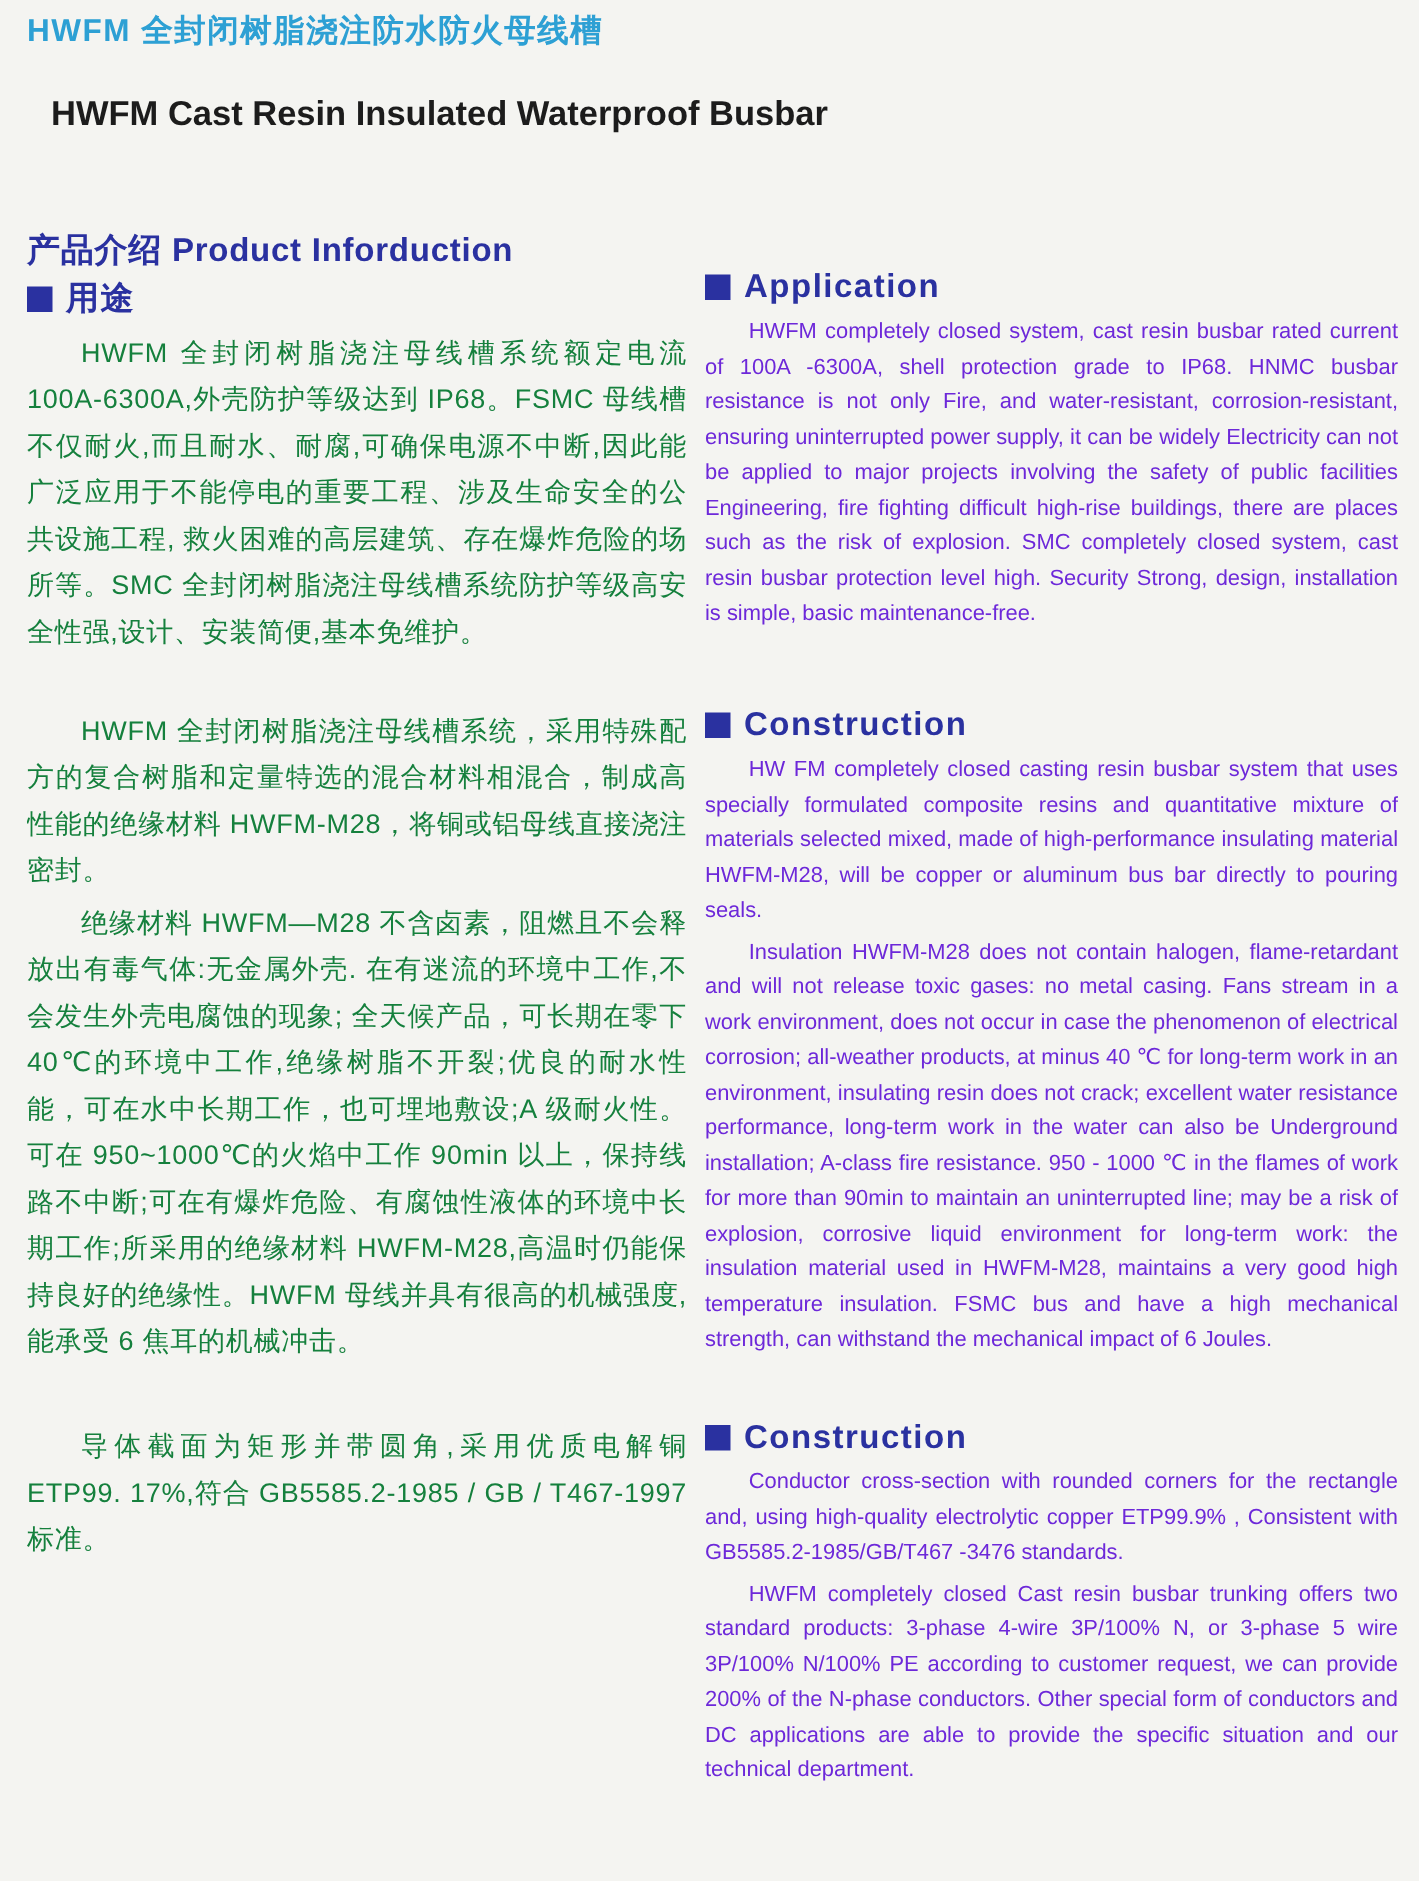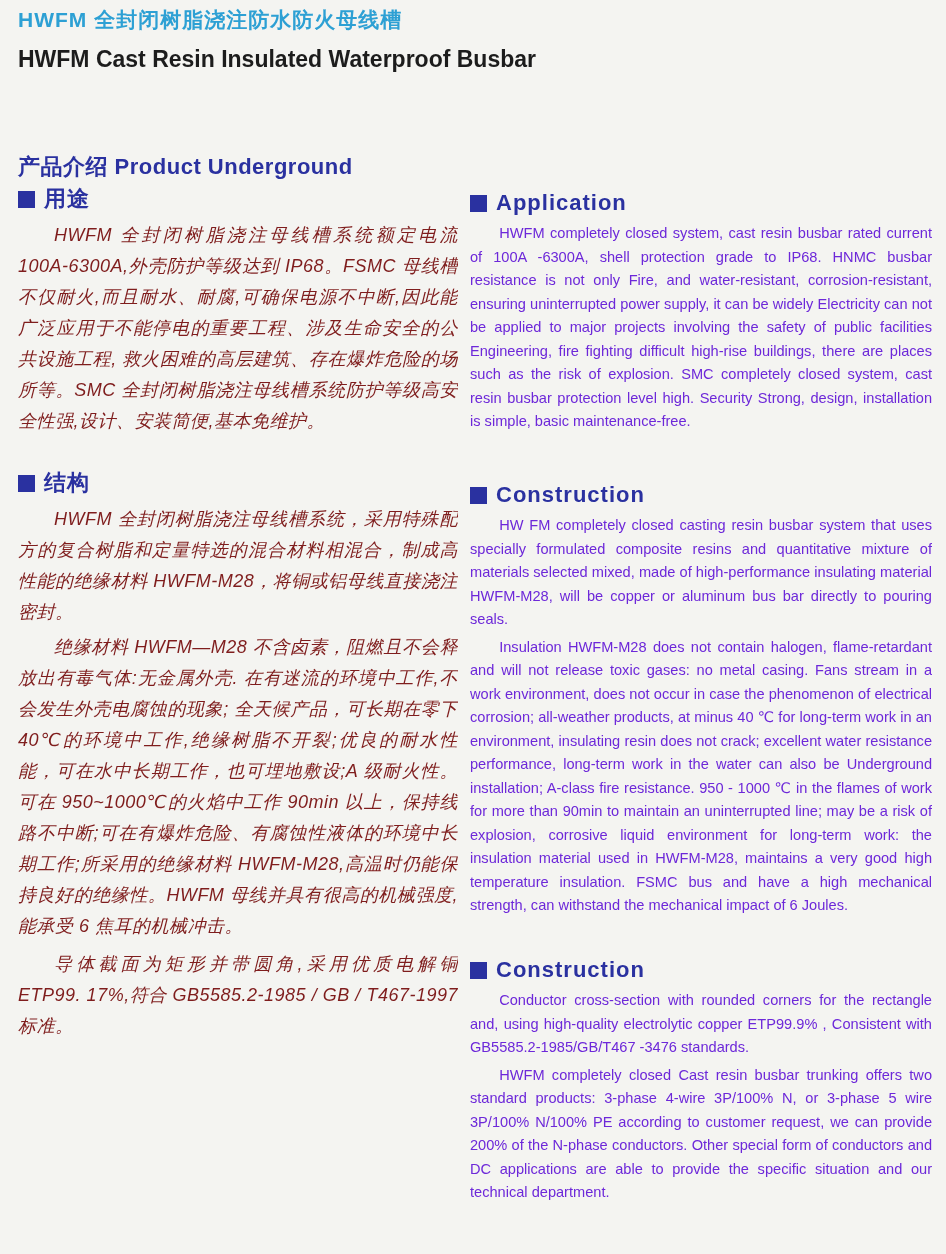--- a/index.html
+++ b/index.html
@@ -9,69 +9,65 @@
     font-family:"Liberation Sans","DejaVu Sans",sans-serif;
     position:relative;
     overflow:hidden;
   }
   .page{position:absolute;inset:0;}
   .title-zh{
     position:absolute;left:18px;top:6px;margin:0;
     font-size:21px;font-weight:bold;color:#2da0d4;letter-spacing:1px;
   }
   .title-en{
-    position:absolute;left:18px;top:46px;margin:0;
+    position:absolute;left:18px;top:46px;margin:16px;
     font-size:23px;font-weight:bold;color:#1c1c1c;letter-spacing:0px;
   }
   .intro{
     position:absolute;left:18px;top:152px;
     font-size:22px;font-weight:bold;color:#2a31a0;letter-spacing:0.5px;
   }
   .col{position:absolute;display:flex;flex-direction:column;}
   .col-left{left:18px;top:184px;width:440px;}
-  .col-right{left:470px;top:190px;width:462px;}
+  .col-right{left:470px;top:178px;width:462px;}
   .sec{overflow:hidden;}
   .sec-head{display:flex;align-items:center;margin:0 0 6px 0;}
   .sq{
     width:17px;height:17px;background:#2a31a0;
     display:inline-block;margin-right:9px;flex:0 0 auto;
   }
   .sec-title{font-size:22px;font-weight:bold;color:#2a31a0;letter-spacing:1px;}
   p.body{margin:4px 0 0 0;text-align:justify;text-indent:2em;}
-  .zh-body{font-size:18px;line-height:31px;color:#7f1d1d;letter-spacing:0.5px;font-style:italic;}
+  .zh-body{font-size:18px;line-height:31px;color:#15803d;letter-spacing:0.5px;}
   .en-body{font-size:14.6px;line-height:23.5px;color:#6d28d9;}
   
   .lh1{height:284px;} .lh2{height:477px;}
   .rh1{height:292px;} .rh2{height:475px;}
 </style>
 </head>
 <body>
 
 <div class="page">
 
   <h1 class="title-zh">HWFM 全封闭树脂浇注防水防火母线槽</h1>
   <h2 class="title-en">HWFM Cast Resin Insulated Waterproof Busbar</h2>
 
-  <div class="intro">产品介绍 Product Underground</div>
+  <div class="intro">产品介绍 Product Inforduction</div>
 
   <div class="col col-left">
 
     <section class="sec lh1">
       <div class="sec-head">
         <span class="sq"></span>
         <span class="sec-title">用途</span>
       </div>
       <p class="body zh-body">HWFM 全封闭树脂浇注母线槽系统额定电流 100A-6300A,外壳防护等级达到 IP68。FSMC 母线槽不仅耐火,而且耐水、耐腐,可确保电源不中断,因此能广泛应用于不能停电的重要工程、涉及生命安全的公共设施工程, 救火困难的高层建筑、存在爆炸危险的场所等。SMC 全封闭树脂浇注母线槽系统防护等级高安全性强,设计、安装简便,基本免维护。</p>
     </section>
 
     <section class="sec lh2">
-      <div class="sec-head">
-        <span class="sq"></span>
-        <span class="sec-title">结构</span>
-      </div>
       <p class="body zh-body">HWFM 全封闭树脂浇注母线槽系统，采用特殊配方的复合树脂和定量特选的混合材料相混合，制成高性能的绝缘材料 HWFM-M28，将铜或铝母线直接浇注密封。</p>
       <p class="body zh-body">绝缘材料 HWFM—M28 不含卤素，阻燃且不会释放出有毒气体:无金属外壳. 在有迷流的环境中工作,不会发生外壳电腐蚀的现象; 全天候产品，可长期在零下 40℃的环境中工作,绝缘树脂不开裂;优良的耐水性能，可在水中长期工作，也可埋地敷设;A 级耐火性。可在 950~1000℃的火焰中工作 90min 以上，保持线路不中断;可在有爆炸危险、有腐蚀性液体的环境中长期工作;所采用的绝缘材料 HWFM-M28,高温时仍能保持良好的绝缘性。HWFM 母线并具有很高的机械强度,能承受 6 焦耳的机械冲击。</p>
     </section>
 
     <section class="sec">
       <p class="body zh-body">导体截面为矩形并带圆角,采用优质电解铜 ETP99. 17%,符合 GB5585.2-1985 / GB / T467-1997 标准。</p>
     </section>
 
   </div>
 

